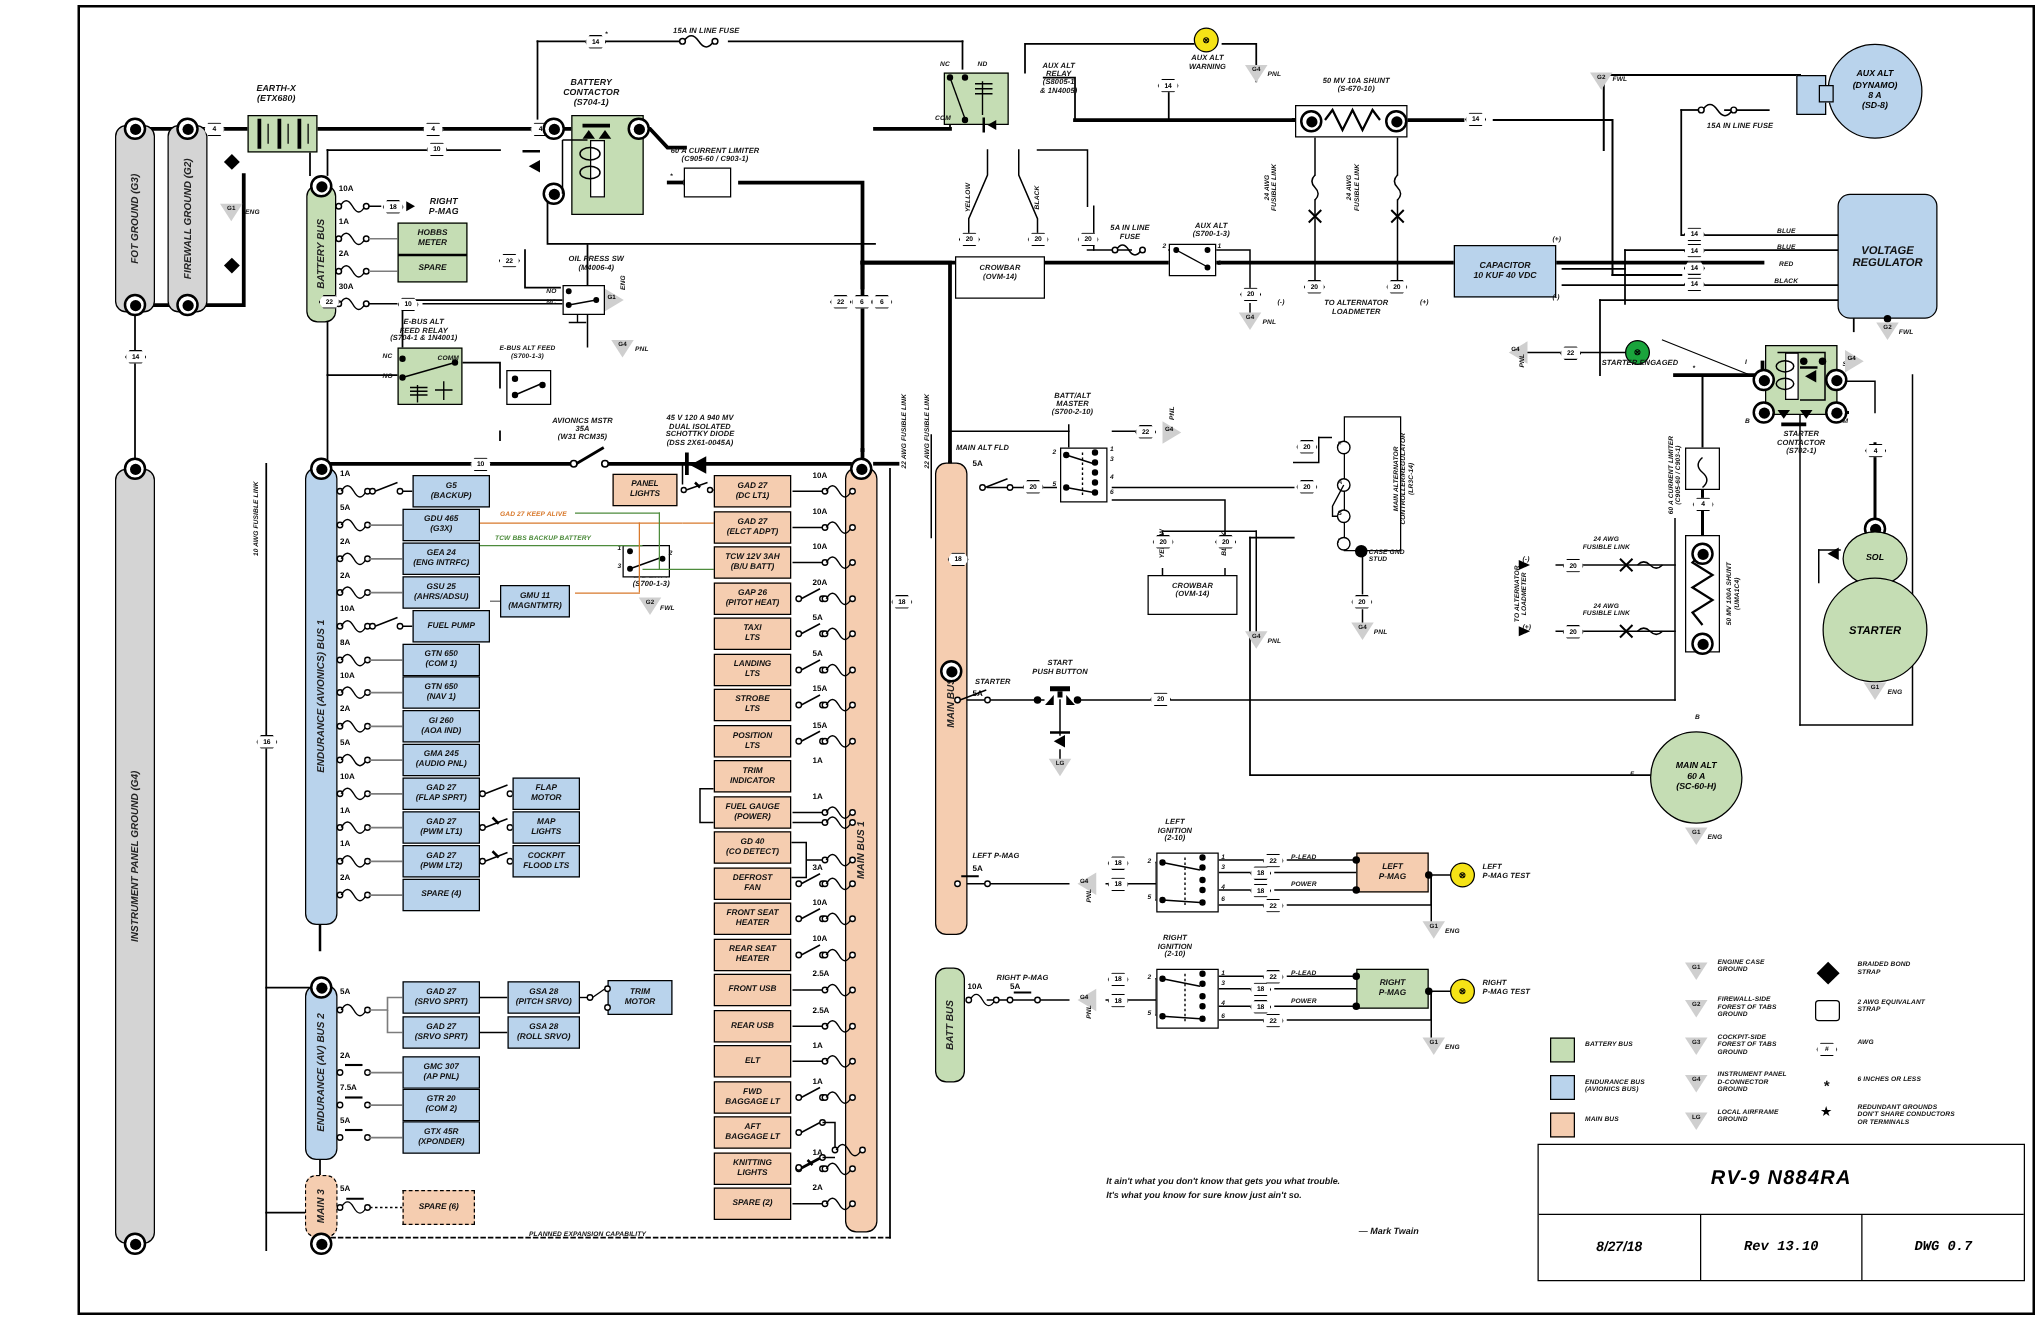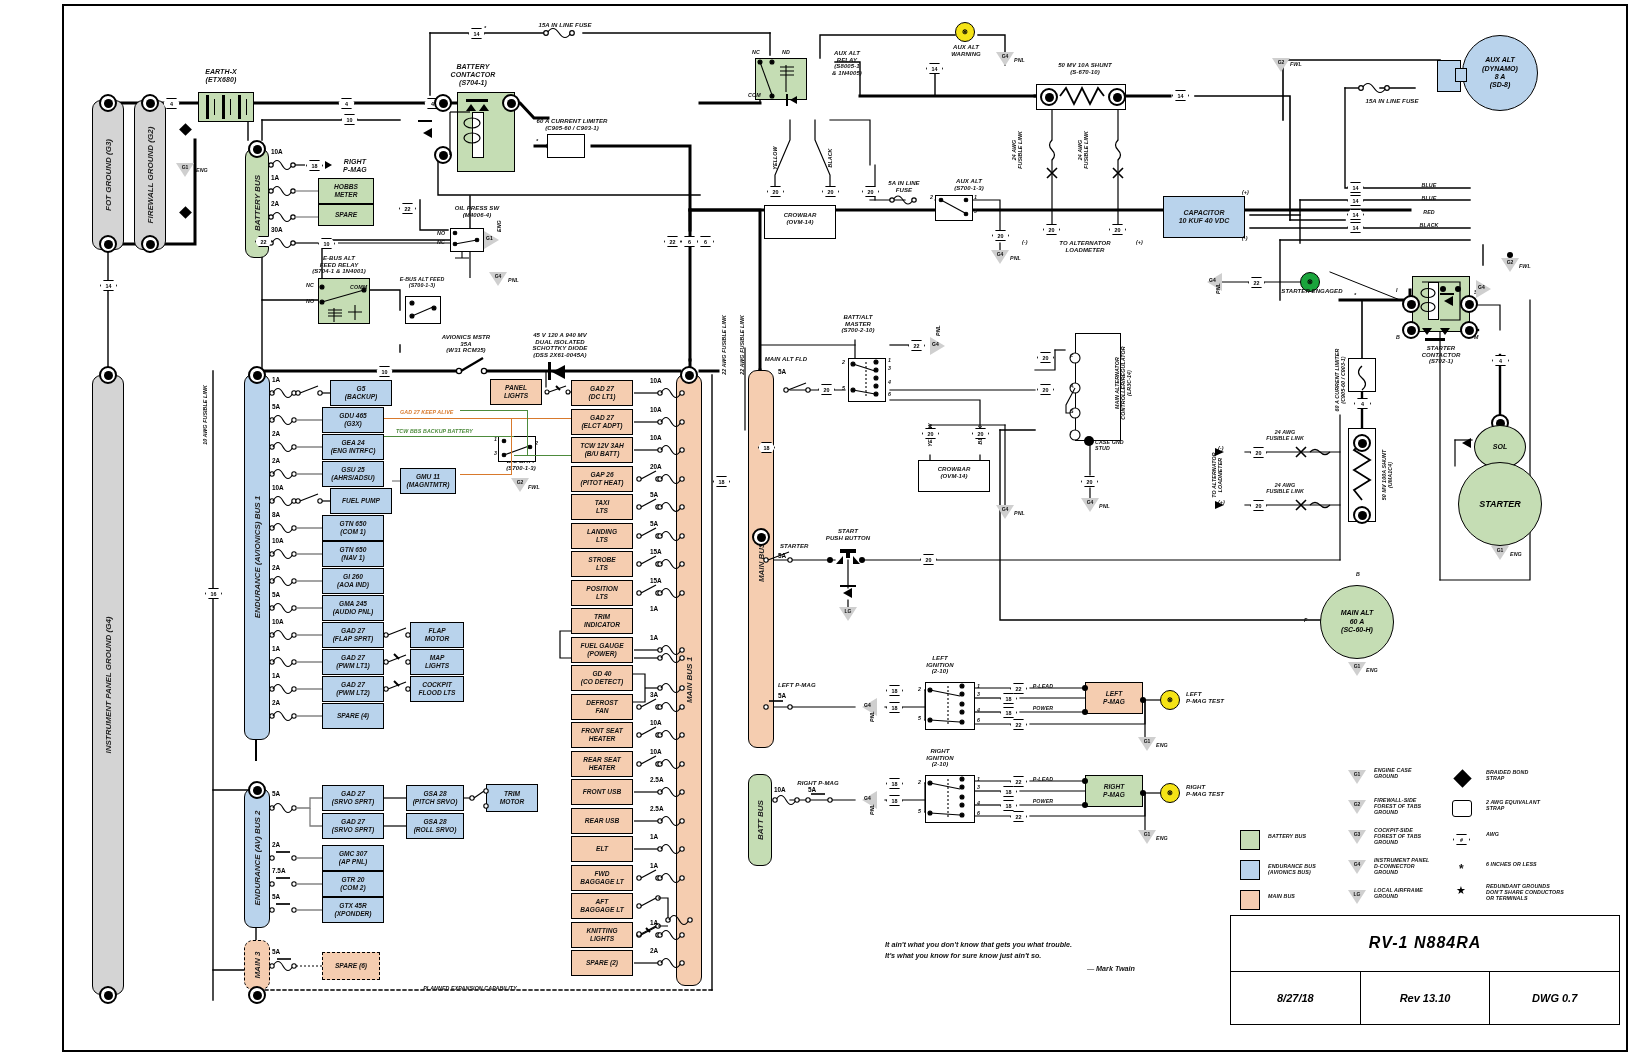--- a/index.html
+++ b/index.html
@@ -100,26 +100,26 @@
                 border:1.6px solid #000; display:flex; flex-direction:column; }
   #titleblock .r1 { flex:1.05; border-bottom:1.6px solid #000; display:flex;
         align-items:center;justify-content:center; font-size:16px; font-style:italic;
         font-weight:bold; letter-spacing:1px;}
   #titleblock .r2 { flex:1.05; border-bottom:1.6px solid #000; display:flex;
         align-items:center;justify-content:center; font-size:14px; font-style:italic;
         font-weight:bold; letter-spacing:.5px;}
   #titleblock .r3 { flex:1; display:flex; }
   #titleblock .r3 div { flex:1; display:flex;align-items:center;justify-content:center;
         font-size:11px; font-style:italic; font-weight:bold; }
-  #titleblock .r3 div+div { border-left:1.6px solid #000; }
+  #titleblock .r3 div+div { border-left:1.6px solid #000;font-family:Liberation Mono, monospace; }
 
   #quote { position:absolute; left:885px; top:940px; width:250px;
            font-size:7.2px; font-style:italic; font-weight:bold; line-height:1.5;
            color:#111; }
-  #quote .sig { display:block; text-align:right; margin-top:2px; }
+  #quote .sig { display:block; text-align:right; margin-top:18px; }
   .sqbox { position:absolute; border:1.2px solid #000; background:#fff; }
   .diodeL{ position:absolute; width:0;height:0;
            border-top:5px solid transparent;border-bottom:5px solid transparent;
            border-right:9px solid #000; }
   .bar   { position:absolute; background:#000; }
   .arrowR{ position:absolute; width:0;height:0;
            border-top:4px solid transparent;border-bottom:4px solid transparent;
            border-left:7px solid #000; }
   .diamond { position:absolute; width:9px;height:9px;background:#000;
              transform:rotate(45deg); }
@@ -1110,20 +1110,22 @@
   <div style="position:absolute;left:1455px;top:68px;width:12px;height:14px;background:#b9d3ec;border:1.3px solid #000;"></div>
   <div class="lbl sm" style="left:1352px;top:98px;width:80px;">15A IN LINE FUSE</div>
   <svg class="ov">
       <g stroke="#000" fill="none" stroke-width="1.2">
     <path d="M1362 88 q6 -9 12 0 q6 9 12 0"></path>
         <circle cx="1361" cy="88" r="2.3" fill="#fff"></circle>
         <circle cx="1387" cy="88" r="2.3" fill="#fff"></circle>
   </g>
     </svg>
 
+  <div class="box blue" style="left:1470px;top:155px;width:80px;height:100px;border-radius:10px;font-size:9px;">VOLTAGE
+REGULATOR</div>
   <div class="lbl xs" style="left:1413px;top:183px;width:32px;">BLUE</div>
   <div class="lbl xs" style="left:1413px;top:196px;width:32px;">BLUE</div>
   <div class="lbl xs" style="left:1413px;top:210px;width:32px;">RED</div>
   <div class="lbl xs" style="left:1413px;top:223px;width:32px;">BLACK</div>
   <div class="hex" style="left:1347px;top:182px;">14</div>
   <div class="hex" style="left:1347px;top:195px;">14</div>
   <div class="hex" style="left:1347px;top:209px;">14</div>
   <div class="hex" style="left:1347px;top:222px;">14</div>
   <div class="node" style="left:1507px;top:252px;"></div>
   <div class="gnd" style="left:1501px;top:258px;">
@@ -1478,20 +1480,20 @@
 OR TERMINALS</div>
     </div>
 
   <div id="quote">
     <span>It ain't what you don't know that gets you what trouble.</span><br>
     <span>It's what you know for sure know just ain't so.</span>
     <span class="sig">— Mark Twain</span>
   </div>
 
   <div id="titleblock">
-    <div class="r1">RV-1 N884RA</div>
+    <div class="r1">RV-9 N884RA</div>
     <div class="r3">
       <div>8/27/18</div>
       <div>Rev 13.10</div>
       <div>DWG 0.7</div>
     </div>
   </div>
 </div>
 
 </body></html>

